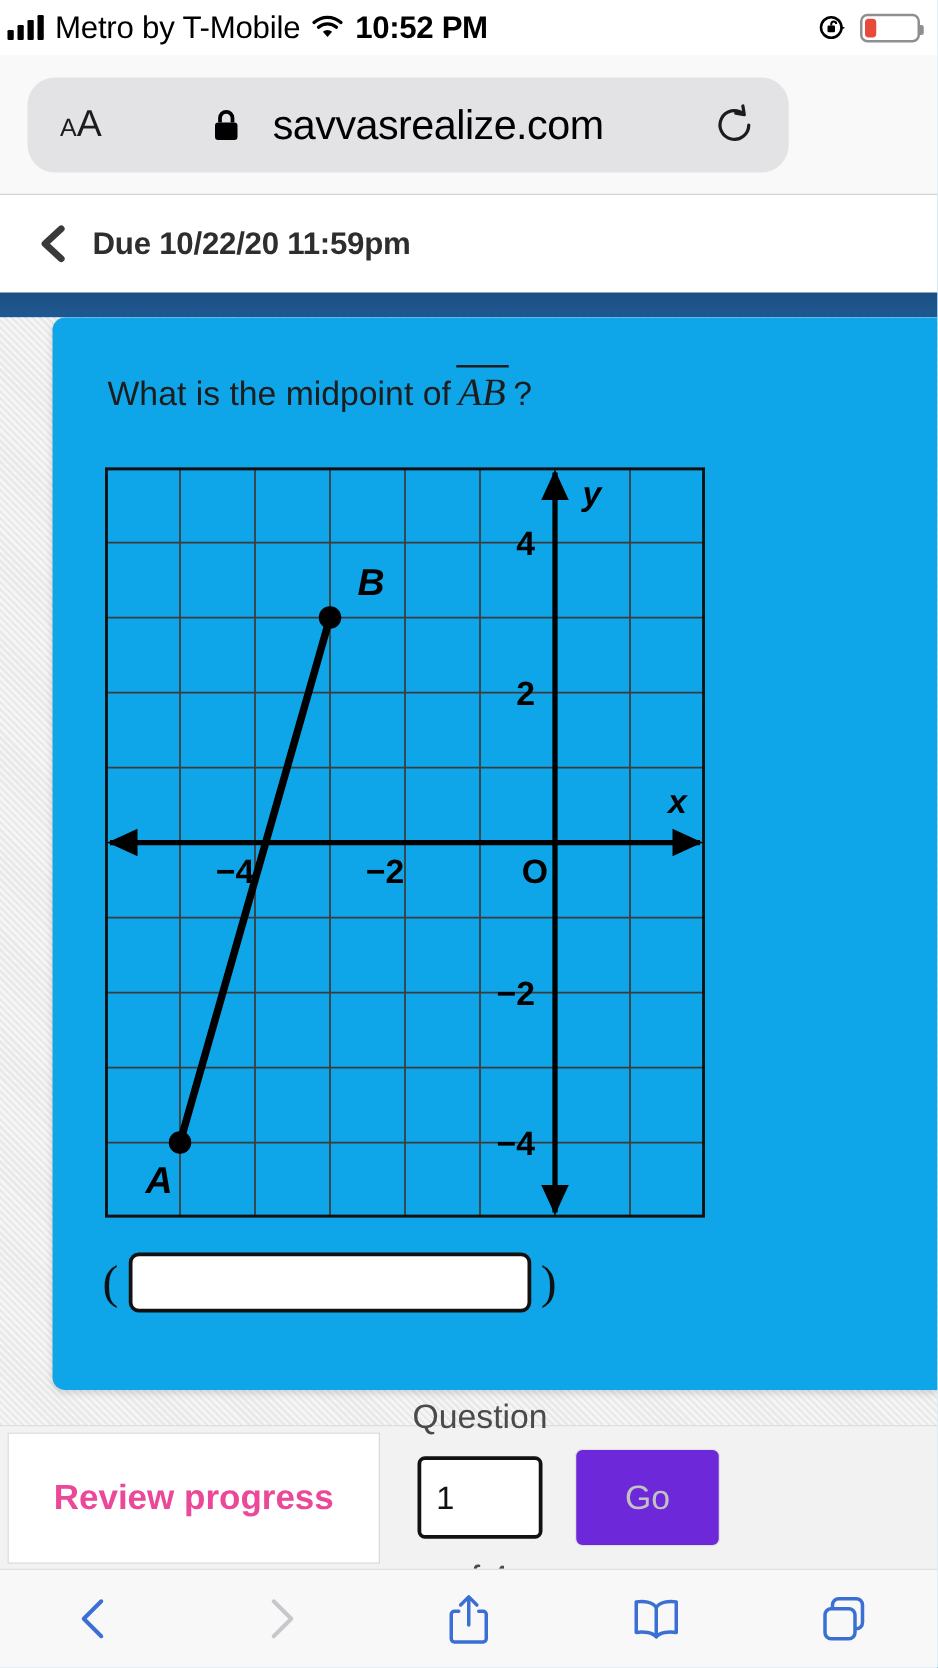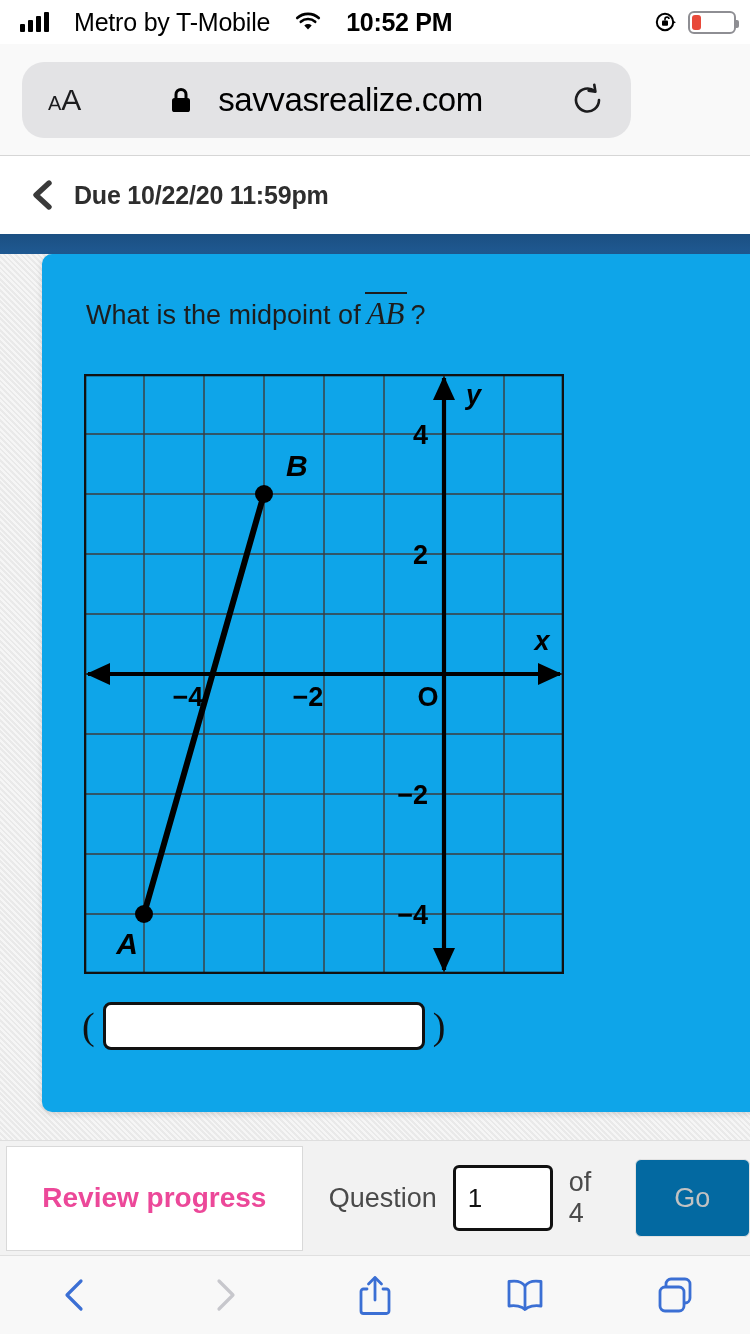--- a/index.html
+++ b/index.html
@@ -9,21 +9,21 @@
     background: #ffffff;
     overflow: hidden;
   }
   .screen { position: relative; width: 750px; height: 1334px; background: #fff; }
 
   
   .statusbar {
     position: absolute; top: 0; left: 0; width: 750px; height: 44px;
     display: flex; align-items: center; background: #fff;
   }
-  .sb-left { display: flex; align-items: center; gap: 25px; padding-left: 20px; }
+  .sb-left { display: flex; align-items: center; gap: 9px; padding-left: 6px; }
   .signal { display: flex; align-items: flex-end; gap: 3px; height: 20px; }
   .signal i { display: block; width: 5px; background: #000; border-radius: 1px; }
   .signal i:nth-child(1) { height: 8px; }
   .signal i:nth-child(2) { height: 12px; }
   .signal i:nth-child(3) { height: 16px; }
   .signal i:nth-child(4) { height: 20px; }
   .carrier { font-size: 25px; color: #000; letter-spacing: -0.2px; }
   .wifi { width: 26px; height: 20px; display: inline-block; }
   .clock { font-size: 25px; font-weight: 600; color: #000; letter-spacing: -0.3px; }
   .sb-right {
@@ -128,29 +128,29 @@
   .navfooter {
     position: absolute; top: 1140px; left: 0; width: 750px; height: 115px;
     background: #f2f2f2; border-top: 1px solid #dedede;
     display: flex; align-items: center;
   }
   .review-btn {
     margin-left: 6px; width: 298px; height: 105px; background: #fff;
     border: 1px solid #d9d9d9; display: flex; align-items: center; justify-content: center;
     font-size: 28px; font-weight: bold; color: #ec4899;
   }
-  .qnav { display: flex; align-items: center; gap: 16px; margin-left: 26px; }
+  .qnav { display: flex; align-items: center; gap: 16px; margin-left: 26px; flex-direction: column; }
   .qnav-label { font-size: 27px; color: #4a4a4a; }
   .q-input {
     width: 100px; height: 66px; border: 3px solid #111; border-radius: 6px;
     background: #fff; font-size: 26px; color: #111; padding-left: 12px;
     font-family: "Liberation Sans", sans-serif; outline: none;
   }
   .go-btn {
-    margin-left: 22px; width: 116px; height: 78px; background: #0369a1;
+    margin-left: 22px; width: 116px; height: 78px; background: #6d28d9;
     border: 1px solid #e2e2e2; border-radius: 6px;
     display: flex; align-items: center; justify-content: center;
     font-size: 27px; color: #c2c2c2;
   }
 
   
   .safaribar {
     position: absolute; top: 1255px; left: 0; width: 750px; height: 79px;
     background: #f8f8f8; border-top: 1px solid #e0e0e0;
     display: flex; align-items: center;

